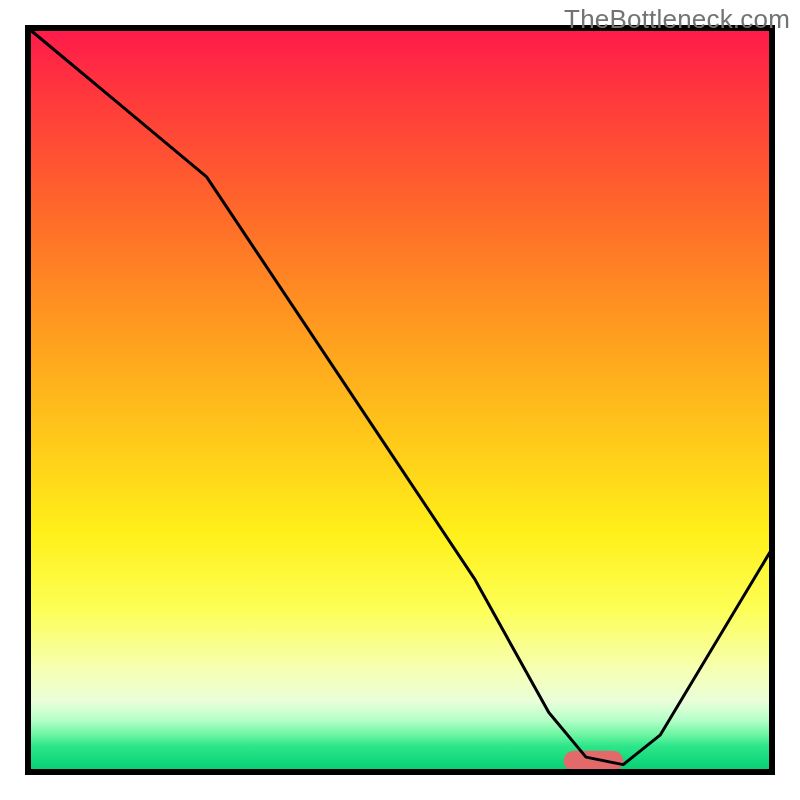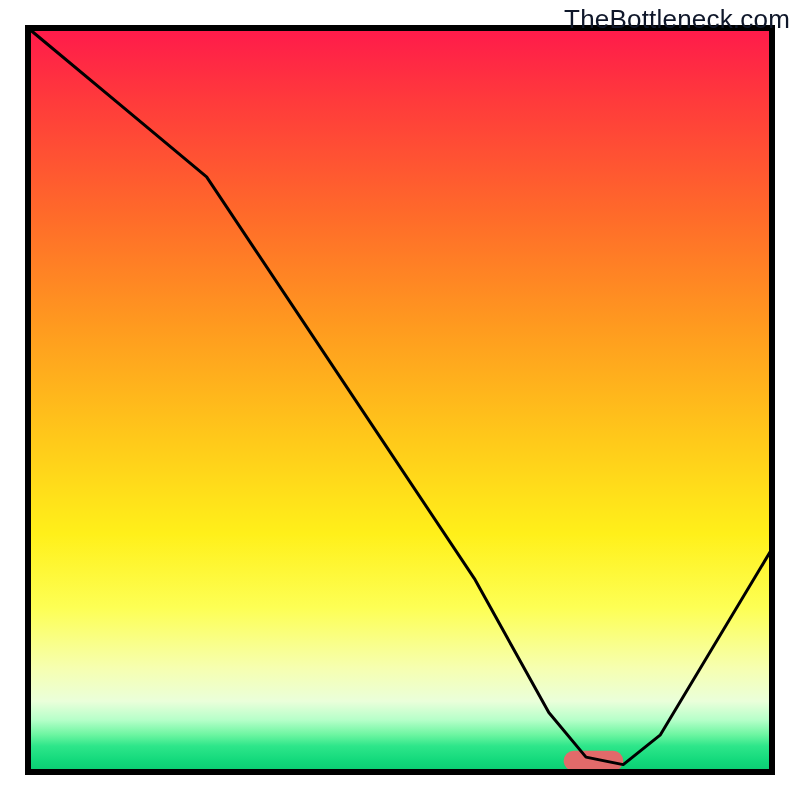--- a/index.html
+++ b/index.html
@@ -12,21 +12,21 @@
   }
   .chart-wrap {
     position: relative;
     width: 800px;
     height: 800px;
   }
   .watermark {
     position: absolute;
     top: 4px;
     right: 10px;
-    color: #0f172a;
+    color: #737373;
     font-size: 26px;
     font-weight: 400;
     letter-spacing: 0.2px;
     z-index: 10;
     user-select: none;
   }
   svg { display: block; }
 </style>
 </head>
 <body>

